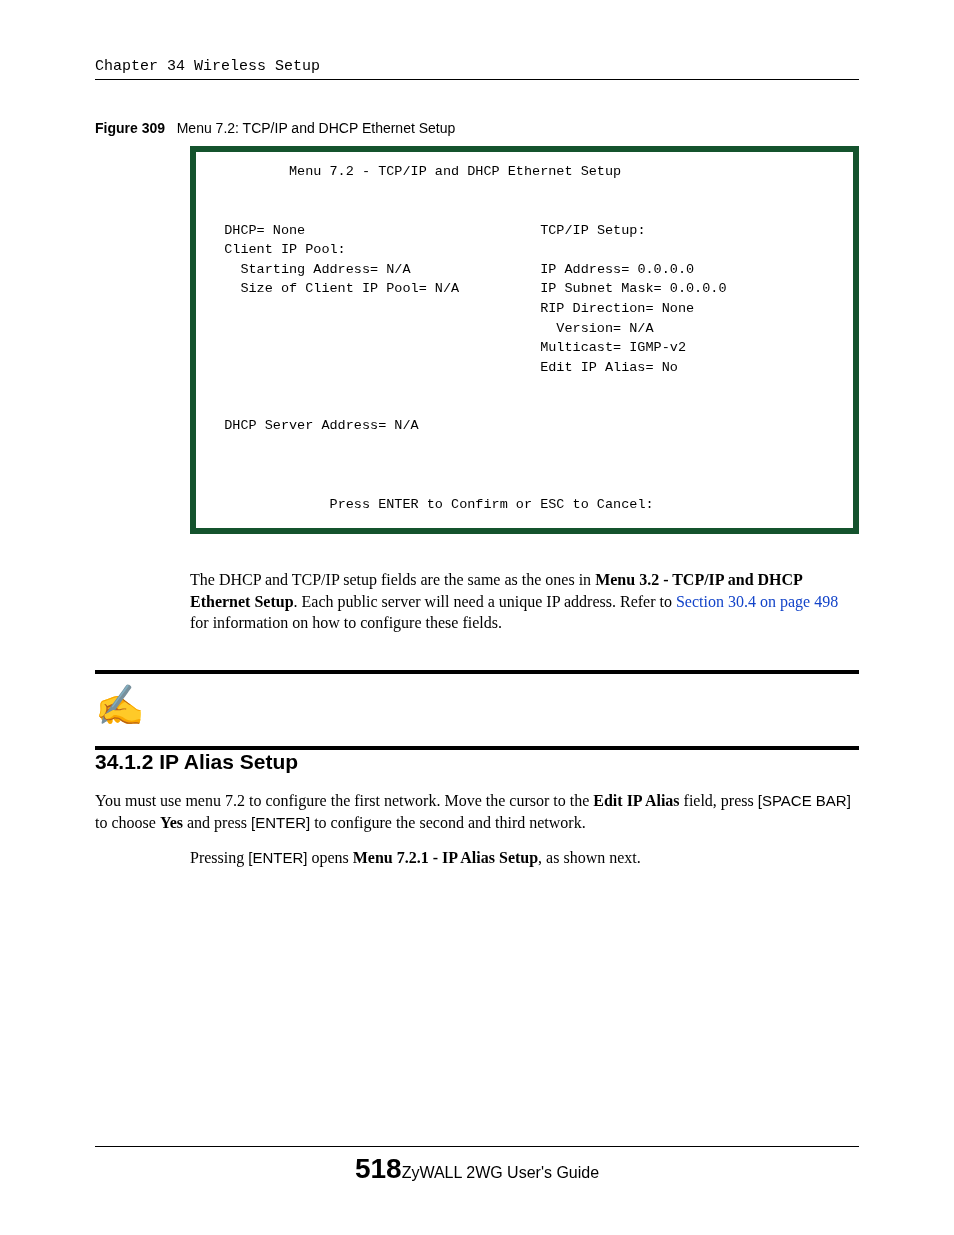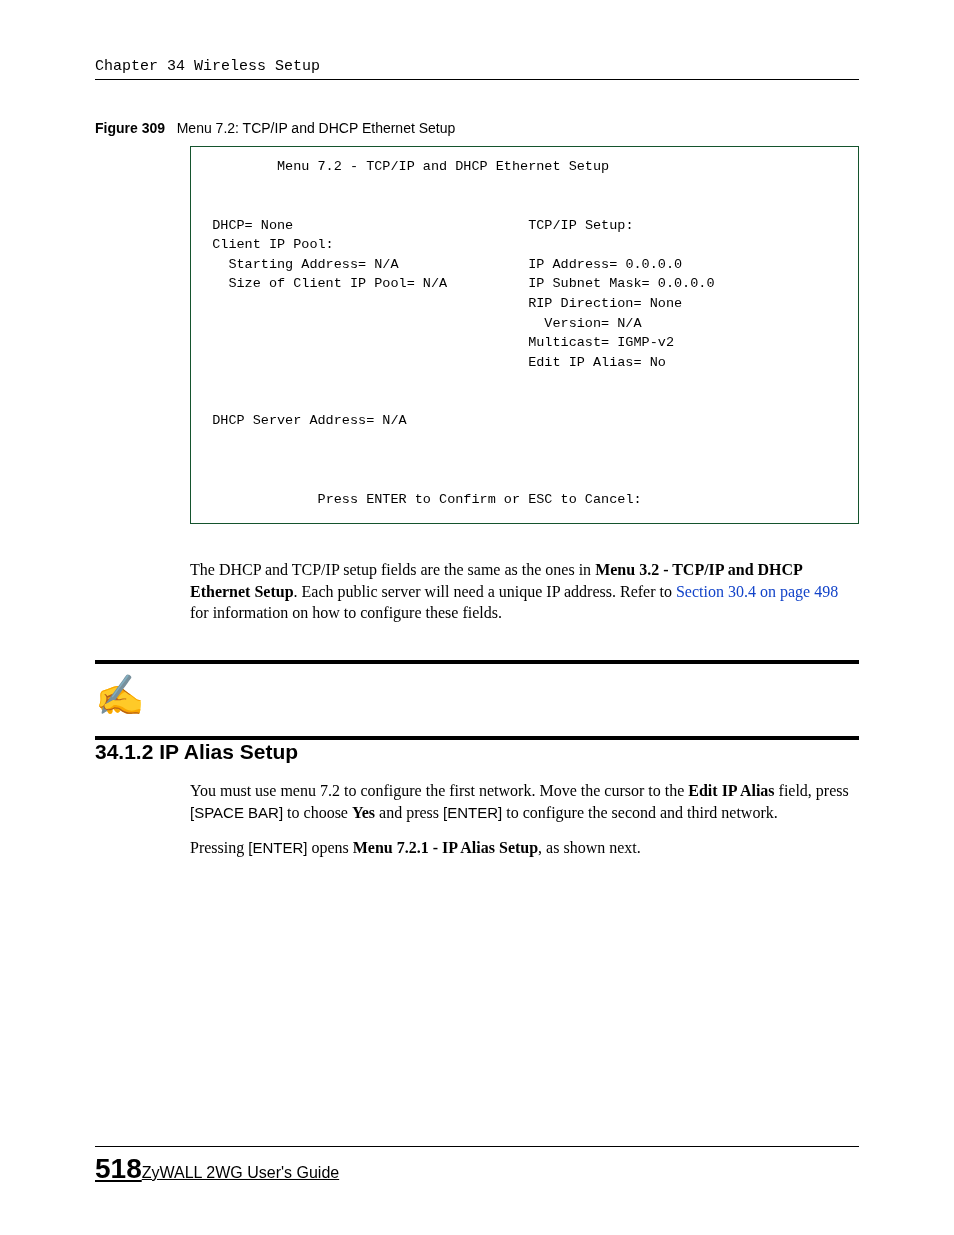--- a/index.html
+++ b/index.html
@@ -23,24 +23,24 @@
       margin-bottom: 40px;
     }
     .figure-caption {
       font-family: Arial, Helvetica, sans-serif;
       font-size: 14px;
       margin-bottom: 10px;
     }
     .figure-caption .bold { font-weight: bold; }
     .terminal-box {
       margin-left: 95px;
-      border: 1px solid #14532d;
+      border: 6px solid #14532d;
       font-family: "Courier New", Courier, monospace;
       font-size: 13.5px;
-      padding: 10px 20px 14px 5px;
+      padding: 10px 20px 14px 12px;
       line-height: 1.45;
       white-space: pre;
     }
     .body-para {
       margin-left: 95px;
       margin-top: 35px;
       font-size: 16px;
       line-height: 1.35;
     }
     .body-para .bold { font-weight: bold; }
@@ -68,21 +68,20 @@
       font-size: 16.5px;
       line-height: 1.4;
     }
     .note-text .link { color: #1243c9; }
     .section-heading {
       font-family: Arial, Helvetica, sans-serif;
       font-size: 21px;
       font-weight: bold;
     }
     .sub-para {
-      margin-left: 95px;
       margin-top: 16px;
       font-size: 16px;
       line-height: 1.35;
     }
     .sub-para .bold { font-weight: bold; }
     .sub-para .sans { font-family: Arial, Helvetica, sans-serif; font-size: 15px; }
     .sub-para2 {
       margin-left: 95px;
       margin-top: 14px;
       font-size: 16px;
@@ -96,23 +95,22 @@
       left: 95px;
       right: 95px;
     }
     .footer-rule {
       border: none;
       border-top: 1px solid #000;
       margin-bottom: 6px;
     }
     .footer-row {
       display: flex;
-      justify-content: flex-start;
+      justify-content: center;
       align-items: baseline;
-      text-decoration: underline;
     }
     .page-number {
       font-family: Arial, Helvetica, sans-serif;
       font-size: 28px;
       font-weight: bold;
     }
     .guide-name {
       font-family: Arial, Helvetica, sans-serif;
       font-size: 16px;
     }

